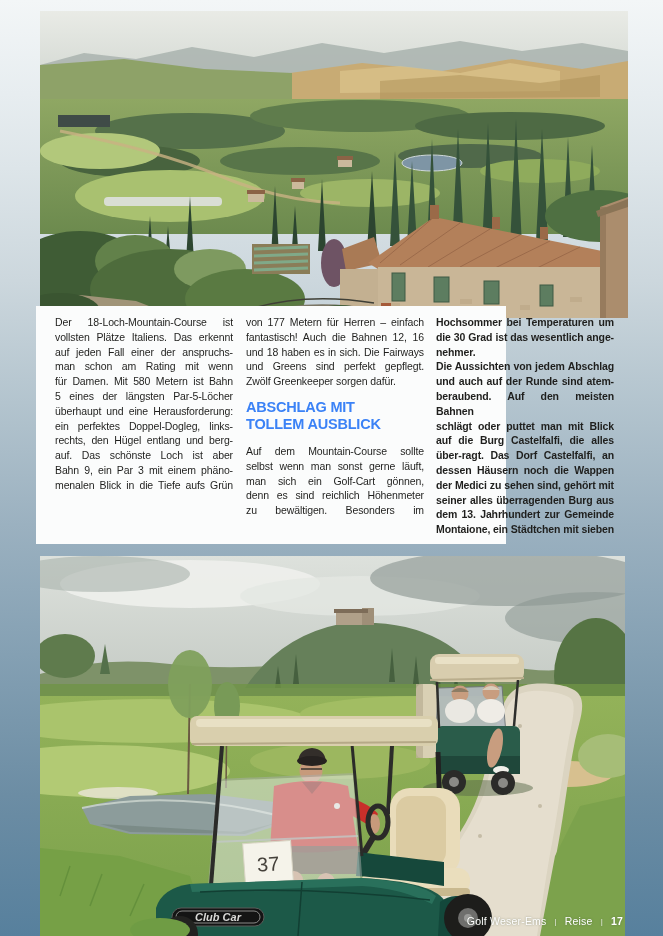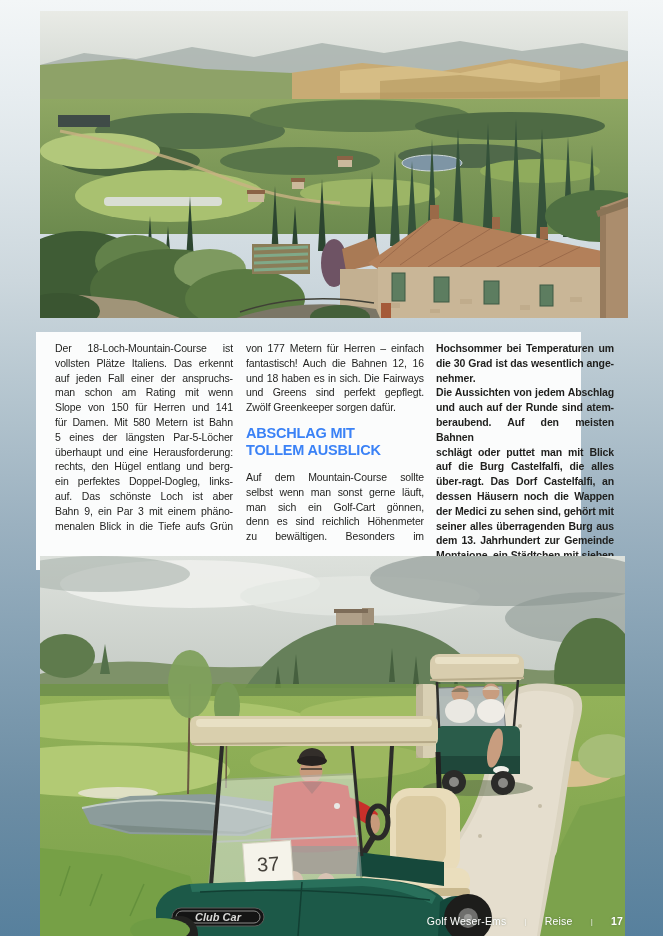--- a/index.html
+++ b/index.html
@@ -5,29 +5,29 @@
   html,body{margin:0;padding:0;background:#8ea4b5;}
   .page{
     position:relative;width:663px;height:936px;overflow:hidden;
     font-family:"Liberation Sans",sans-serif;
     background:linear-gradient(180deg,#f3f6f7 0%,#e7edf0 10%,#dde5e9 18%,#ccd7dd 30%,#b3c4ce 43%,#9bb1c0 56%,#84a0b3 70%,#6c8da4 85%,#57809d 100%);
   }
   .photo{position:absolute;overflow:hidden;}
   .photo svg{display:block;width:100%;height:100%;}
   .photo-top{left:40px;top:11px;width:588px;height:307px;}
   .photo-bottom{left:40px;top:556px;width:585px;height:380px;}
-  .text-panel{position:absolute;left:36px;top:332px;width:545px;height:238px;background:#fbfcfc;}
+  .text-panel{position:absolute;left:36px;top:306px;width:470px;height:238px;background:#fbfcfc;}
   .col{position:absolute;top:9px;width:178px;color:#1f1f1d;font-size:10.5px;line-height:14.8px;letter-spacing:-0.12px;}
   .col-1{left:19px;}.col-2{left:210px;}.col-3{left:400px;font-weight:bold;}
   .line{text-align:justify;text-align-last:justify;white-space:normal;}
   .line.para-end{text-align-last:left;}
   .heading-block{margin:10px 0 11px 0;}
   .heading-line{color:#3b82f6;font-weight:bold;font-size:14.5px;line-height:17px;letter-spacing:-0.2px;}
   .footer{
-    position:absolute;right:40px;bottom:9px;display:flex;align-items:center;gap:18px;
+    position:absolute;right:40px;bottom:9px;display:flex;align-items:center;gap:8px;
     color:#ffffff;font-size:10.5px;letter-spacing:0.2px;text-shadow:0 0 2px rgba(60,80,60,.5);
   }
   .footer .sep{font-size:8px;opacity:.85;}
   .footer .pagenum{font-weight:bold;}
 </style>
 </head>
 <body>
 
 <div class="page">
 
@@ -137,26 +137,25 @@
     </svg>
   </div>
 
   <div class="text-panel">
     <div class="col col-1">
         <div class="para-block">
           <div class="line">Der 18-Loch-Mountain-Course ist</div>
           <div class="line">vollsten Plätze Italiens. Das erkennt</div>
           <div class="line">auf jeden Fall einer der anspruchs-</div>
           <div class="line">man schon am Rating mit wenn</div>
-          <div class="line">Slope von 150 für Herren und 141</div>
           <div class="line">für Damen. Mit 580 Metern ist Bahn</div>
           <div class="line">5 eines der längsten Par-5-Löcher</div>
           <div class="line">überhaupt und eine Herausforderung:</div>
+          <div class="line">ein perfektes Doppel-Dogleg, links-</div>
           <div class="line">rechts, den Hügel entlang und berg-</div>
-          <div class="line">ein perfektes Doppel-Dogleg, links-</div>
           <div class="line">auf. Das schönste Loch ist aber</div>
           <div class="line">Bahn 9, ein Par 3 mit einem phäno-</div>
           <div class="line">menalen Blick in die Tiefe aufs Grün</div>
         </div>
       </div>
     <div class="col col-2">
         <div class="para-block">
           <div class="line">von 177 Metern für Herren – einfach</div>
           <div class="line">fantastisch! Auch die Bahnen 12, 16</div>
           <div class="line">und 18 haben es in sich. Die Fairways</div>

